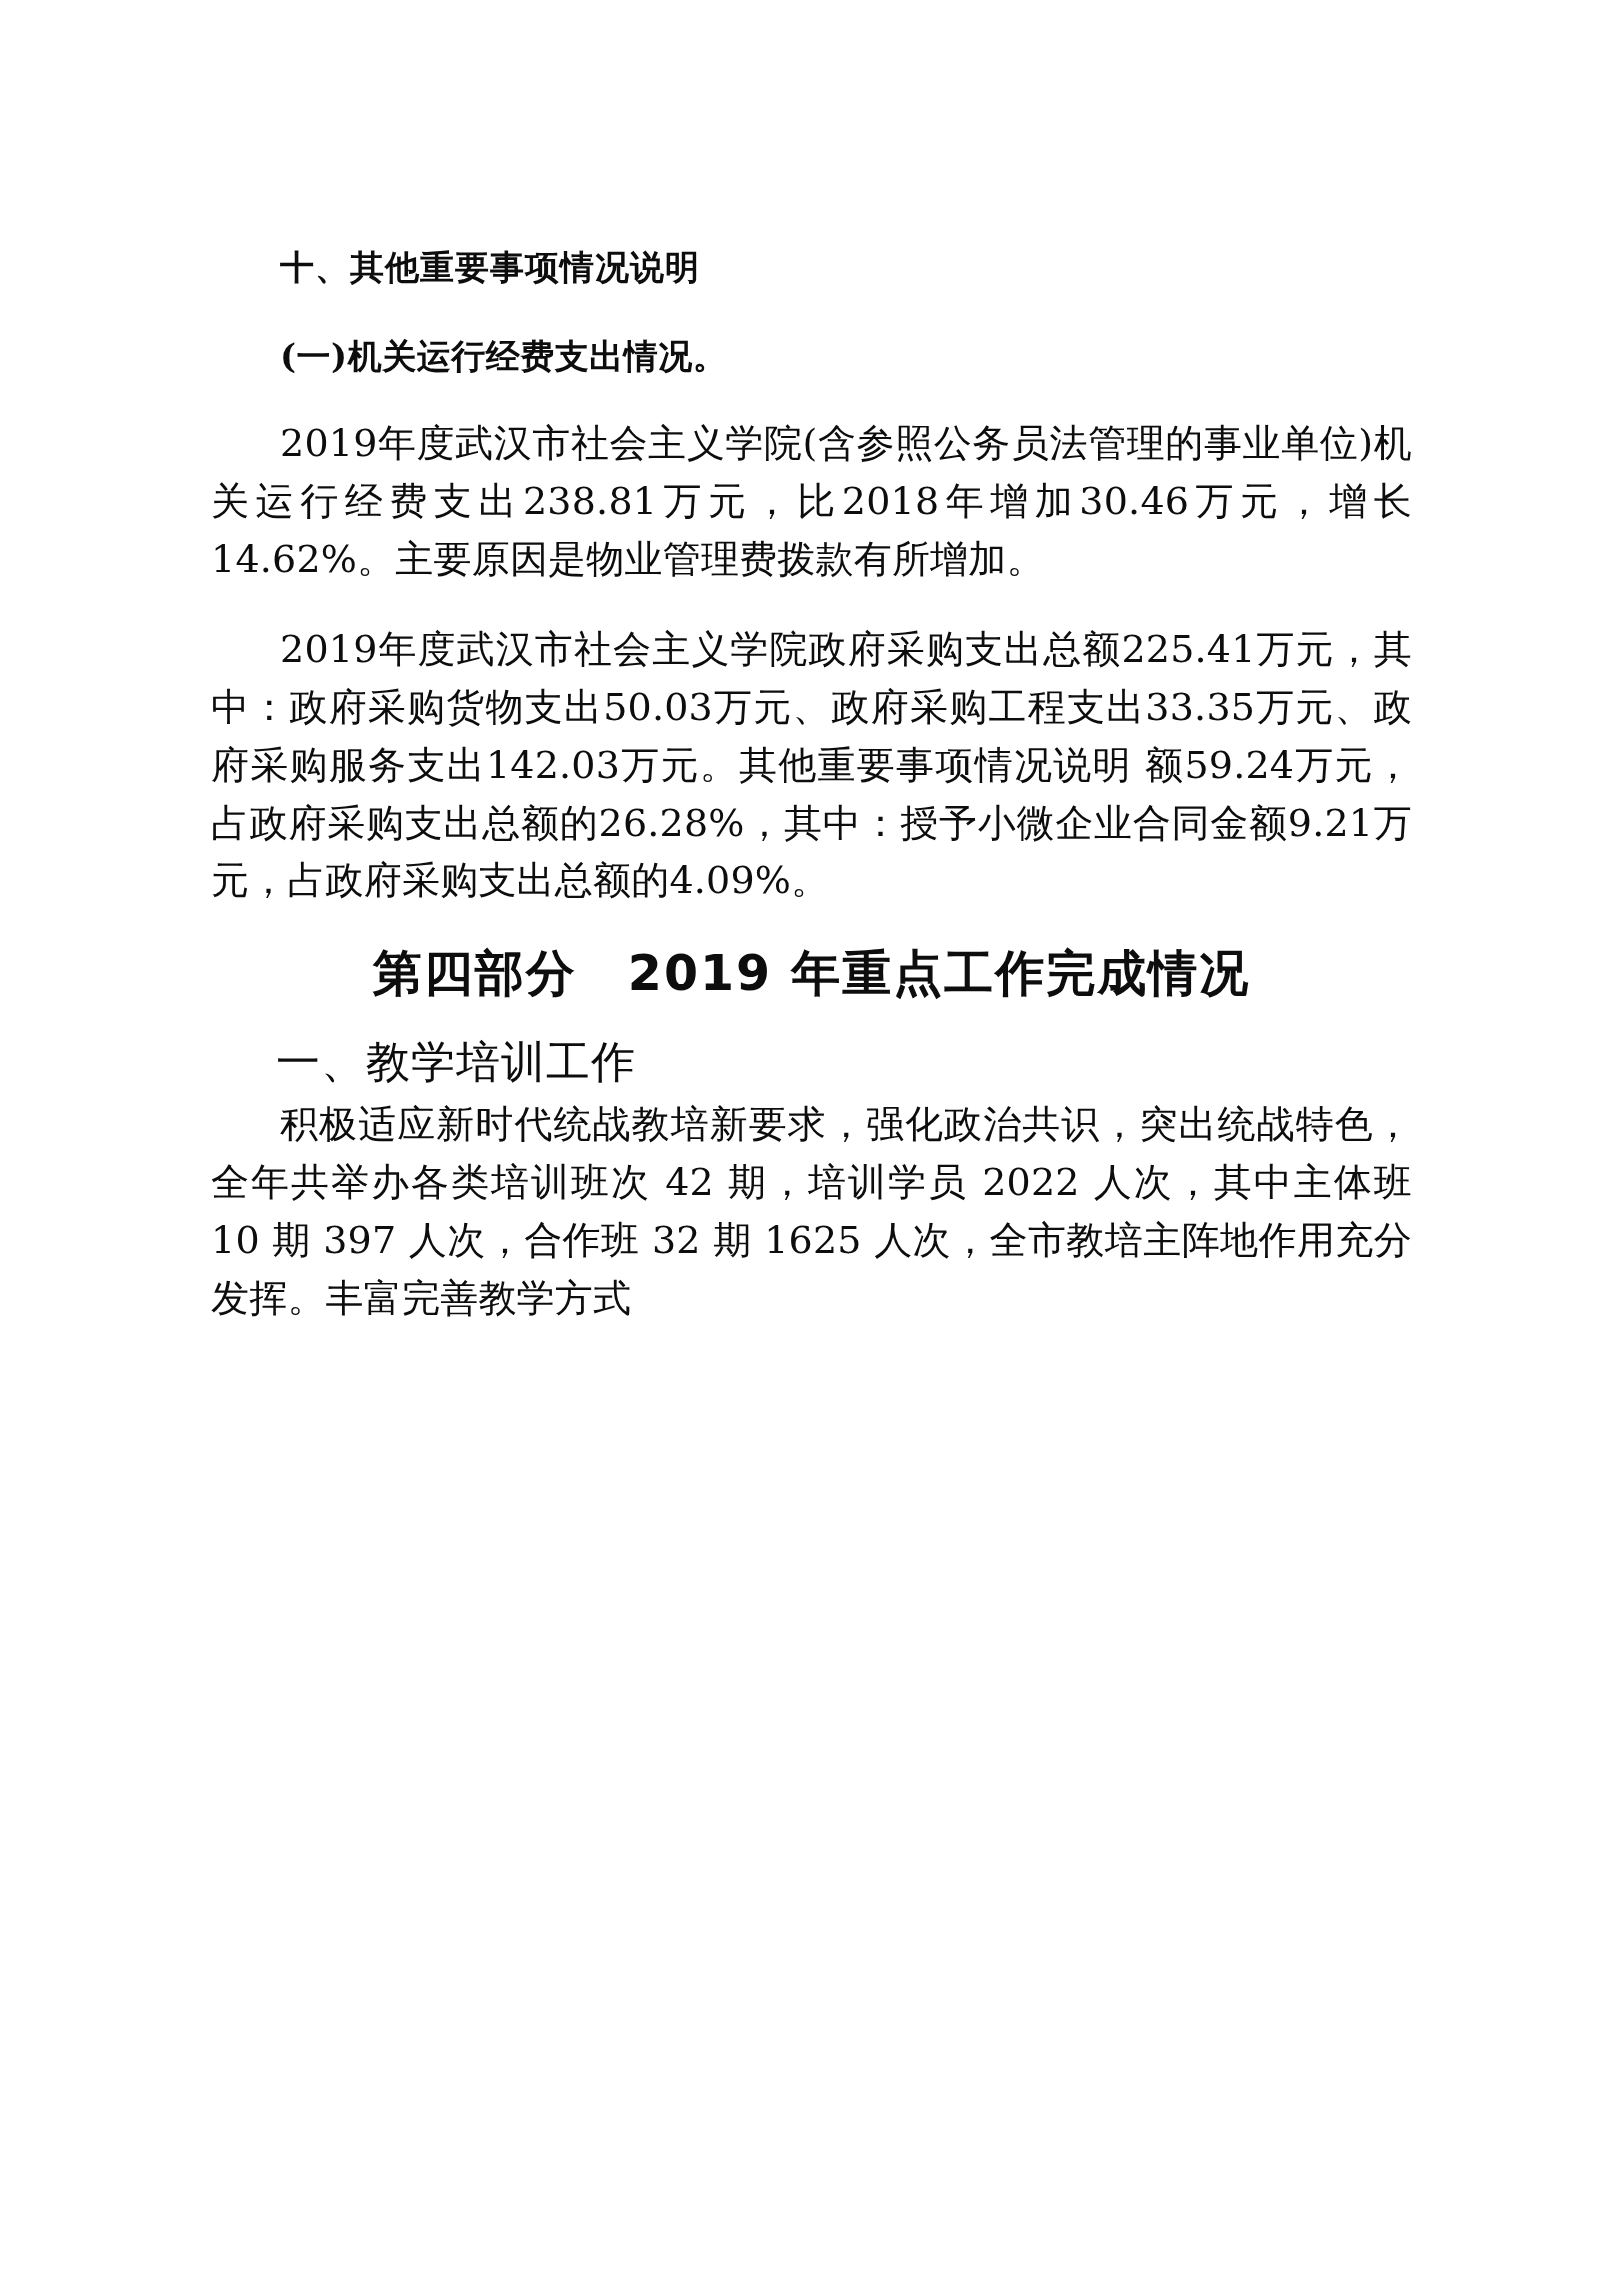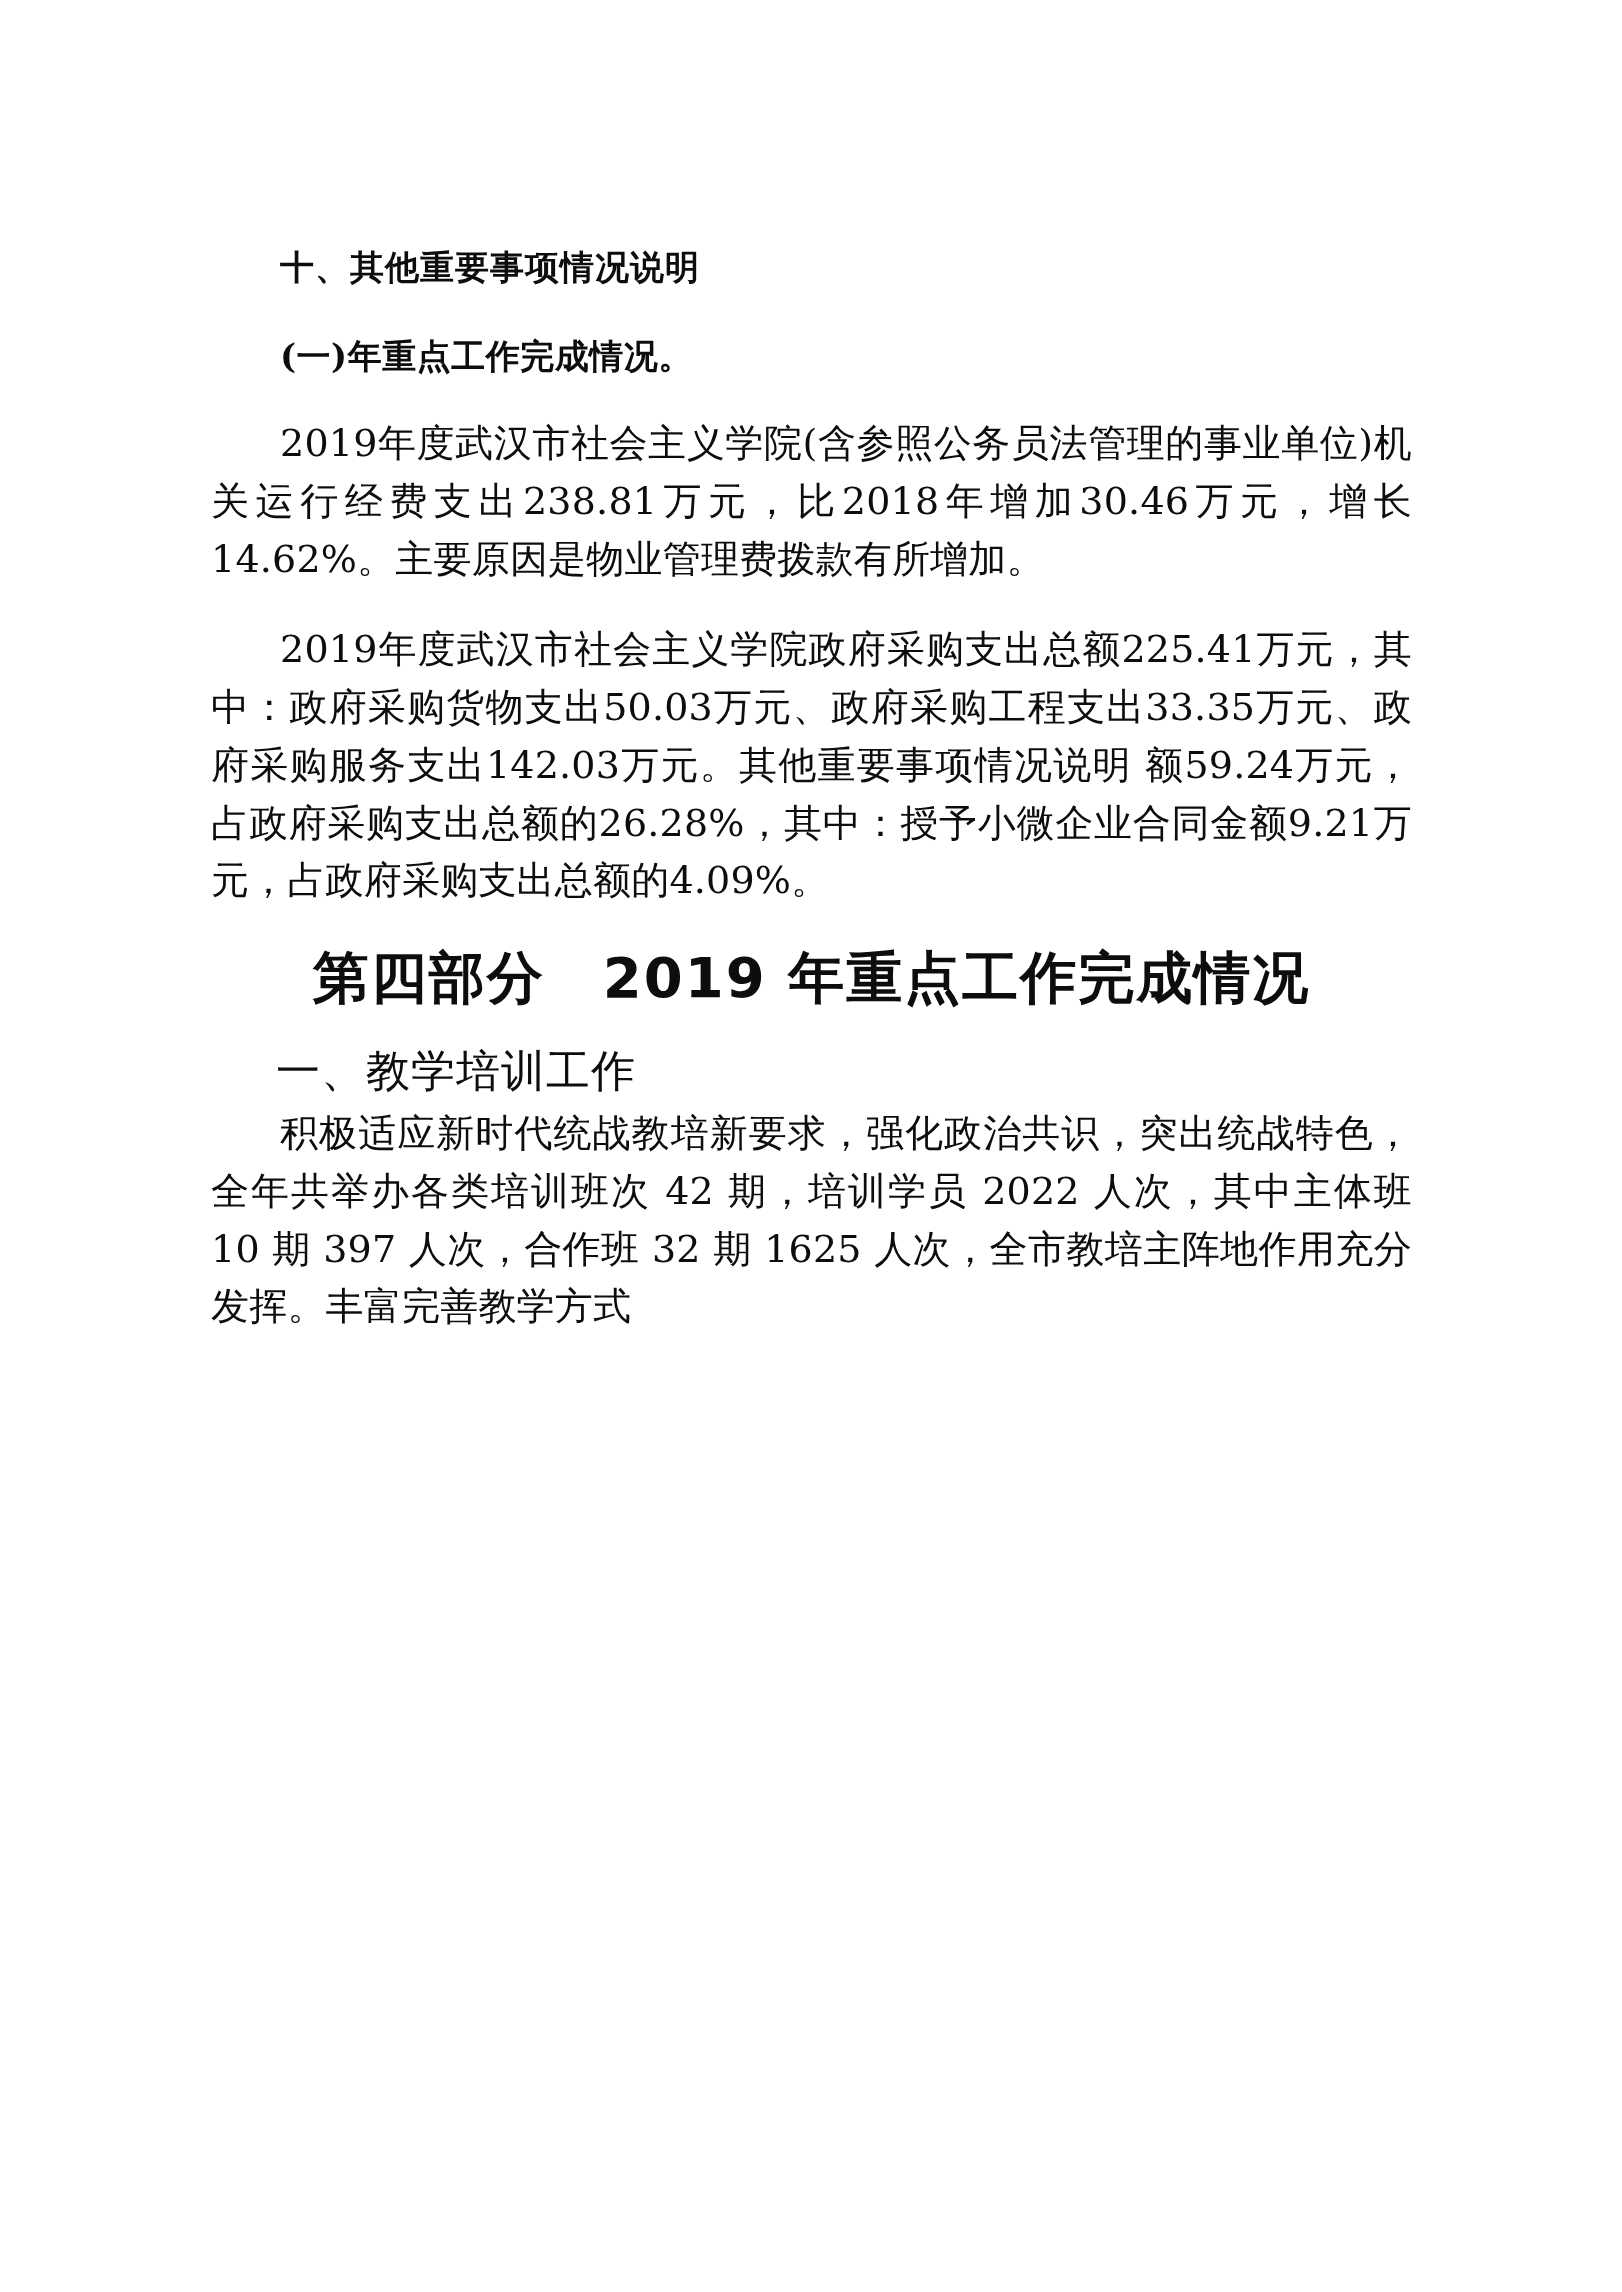--- a/index.html
+++ b/index.html
@@ -52,21 +52,21 @@
     letter-spacing: 0.2px;
   }
   .para.tight {
     margin-bottom: 29px;
   }
 
   
   .part-title {
     font-family: "DejaVu Sans", "Liberation Sans", sans-serif;
     font-weight: bold;
-    font-size: 56px;
+    font-size: 49px;
     line-height: 1.25;
     text-align: center;
     margin: 21.6px 0 29px 0;
     letter-spacing: 2px;
   }
 
   .topic-heading {
     font-family: "DejaVu Sans", "Liberation Sans", sans-serif;
     font-weight: normal;
     font-size: 44px;
@@ -80,21 +80,21 @@
   }
 </style>
 </head>
 <body>
 
 <div class="page">
   <div class="doc-body">
 
     <h2 class="section-heading">十、其他重要事项情况说明</h2>
 
-    <h3 class="sub-heading">(一)年重点工作完成情况。</h3>
+    <h3 class="sub-heading">(一)机关运行经费支出情况。</h3>
 
     <p class="para">2019年度武汉市社会主义学院(含参照公务员法管理的事业单位)机关运行经费支出238.81万元，比2018年增加30.46万元，增长14.62%。主要原因是物业管理费拨款有所增加。</p>
 
 
     <p class="para">2019年度武汉市社会主义学院政府采购支出总额225.41万元，其中：政府采购货物支出50.03万元、政府采购工程支出33.35万元、政府采购服务支出142.03万元。其他重要事项情况说明 额59.24万元，占政府采购支出总额的26.28%，其中：授予小微企业合同金额9.21万元，占政府采购支出总额的4.09%。</p>
 
 
 
     <h1 class="part-title">第四部分　2019 年重点工作完成情况</h1>
 

